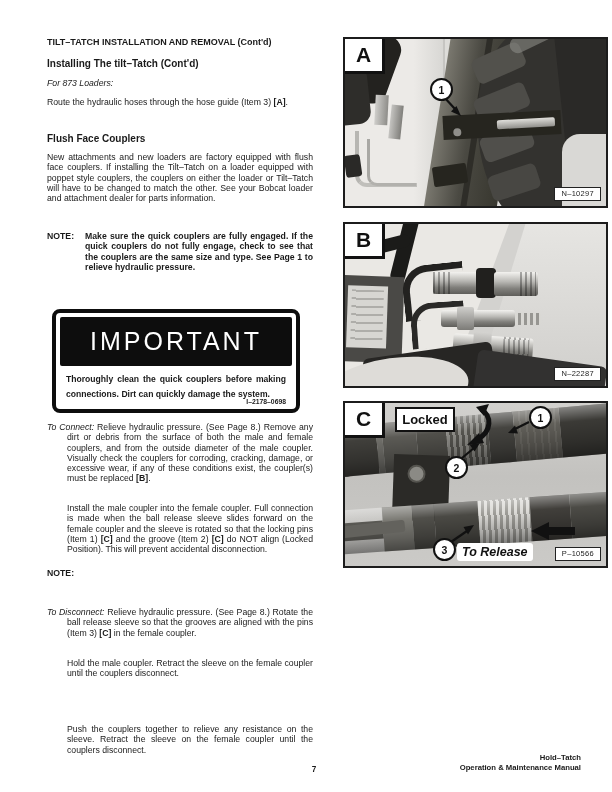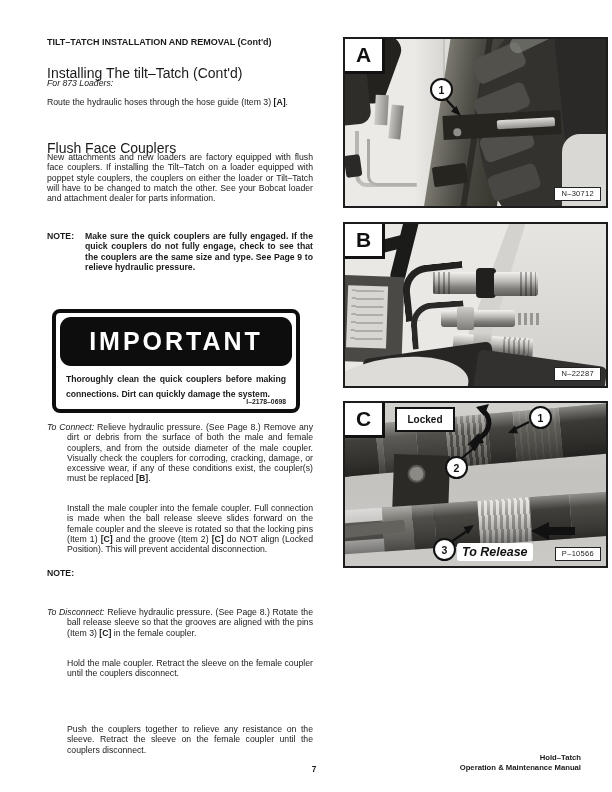--- a/index.html
+++ b/index.html
@@ -5,33 +5,33 @@
   html,body{margin:0;padding:0;background:#ffffff;}
   body{width:612px;height:792px;position:relative;overflow:hidden;
        font-family:"Liberation Sans", sans-serif;color:#1a1a1a;
        -webkit-font-smoothing:antialiased;}
   .tb{position:absolute;left:47px;width:266px;font-size:8.7px;line-height:10.3px;text-align:justify;}
   .left{text-align:left;}
   .it{font-style:italic;}
   b{font-weight:bold;}
   i{font-style:italic;}
   .h1{font-weight:bold;font-size:9px;}
-  .h2{font-weight:normal;font-size:14px;margin-top:9px;}
+  .h2{font-weight:bold;font-size:10px;}
   .note{display:flex;font-weight:bold;}
   .note-label{width:38px;flex:0 0 38px;}
   .note-body{width:228px;text-align:justify;}
   .hang{width:246px;padding-left:20px;text-indent:-20px;}
   .indent{left:67px;width:246px;}
 
   
   .imp-box{position:absolute;left:52px;top:309px;width:248px;height:104px;
            border:4px solid #0d0d0d;border-radius:8px;background:#fff;box-sizing:border-box;}
   .imp-head{position:absolute;left:4px;right:4px;top:4px;height:49px;background:#0d0d0d;
-            border-radius:11px;display:flex;align-items:center;justify-content:center;
-            color:#ffffff;font-weight:bold;font-size:25px;letter-spacing:3px;}
+            border-radius:2px;display:flex;align-items:center;justify-content:center;
+            color:#ffffff;font-weight:normal;font-size:25px;letter-spacing:3px;}
   .imp-body{position:absolute;left:10px;right:10px;top:59px;font-weight:bold;
             font-size:8.6px;line-height:15px;text-align:justify;}
   .imp-code{position:absolute;right:10px;bottom:4px;font-weight:bold;font-size:6.8px;}
 
   
   .panel{position:absolute;left:343px;width:265px;border:2px solid #1c1c1c;
          box-sizing:border-box;background:#dddcd9;overflow:hidden;}
   #panel-a{top:37px;height:171px;}
   #panel-b{top:222px;height:166px;}
   #panel-c{top:401px;height:167px;}
@@ -42,21 +42,21 @@
              display:flex;align-items:center;justify-content:center;
              font-weight:bold;font-size:21px;color:#111;z-index:6;}
   .photo-id{position:absolute;right:5px;bottom:5px;background:#ffffff;border:1.5px solid #222;
             padding:1px 6px 2px 6px;font-size:7.5px;color:#222;letter-spacing:.3px;z-index:6;}
   .callout{position:absolute;width:19px;height:19px;border-radius:50%;background:#ffffff;
            border:2px solid #111;display:flex;align-items:center;justify-content:center;
            font-weight:bold;font-size:10.5px;color:#111;z-index:5;box-sizing:content-box;}
   .overlay{position:absolute;inset:0;z-index:4;pointer-events:none;}
   .tag-box{position:absolute;background:#ffffff;border:2px solid #111;z-index:5;
            display:flex;align-items:center;justify-content:center;
-           font-weight:bold;font-size:10px;color:#111;}
+           font-weight:bold;font-size:13px;color:#111;}
   .tag-plain{position:absolute;background:#ffffff;border-radius:3px;z-index:5;
            display:flex;align-items:center;justify-content:center;
            font-weight:bold;font-size:12.5px;color:#111;padding:1px 5px;}
 
   .metal{background:linear-gradient(180deg,#f3f2ef 0%,#b9b8b4 40%,#807f7b 70%,#5f5e5a 100%);border-radius:3px;}
   .shade{position:absolute;inset:0;background:linear-gradient(180deg,rgba(255,255,255,.38),rgba(255,255,255,0) 30%,rgba(0,0,0,.22) 72%,rgba(0,0,0,.42));}
   .seg-row{display:flex;align-items:stretch;}
 
   
   .page-num{position:absolute;left:47px;width:534px;top:765px;text-align:center;
@@ -74,21 +74,21 @@
 <div class="tb it left" style="top:78px">For 873 Loaders:</div>
 
 <div class="tb" style="top:97px"><span>Route the hydraulic hoses through the hose guide (Item 3) </span><b>[A]</b><span>.</span></div>
 
 <div class="tb h2 left" style="top:134px">Flush Face Couplers</div>
 
 <div class="tb" style="top:152px">New attachments and new loaders are factory equipped with flush face couplers. If installing the Tilt–Tatch on a loader equipped with poppet style couplers, the couplers on either the loader or Tilt–Tatch will have to be changed to match the other. See your Bobcat loader and attachment dealer for parts information.</div>
 
 <div class="tb note" style="top:231px">
   <span class="note-label">NOTE:</span>
-  <div class="note-body">Make sure the quick couplers are fully engaged. If the quick couplers do not fully engage, check to see that the couplers are the same size and type. See Page 9 to relieve hydraulic pressure.</div>
+  <div class="note-body">Make sure the quick couplers are fully engaged. If the quick couplers do not fully engage, check to see that the couplers are the same size and type. See Page 1 to relieve hydraulic pressure.</div>
 </div>
 
 <div class="imp-box">
   <div class="imp-head">IMPORTANT</div>
   <div class="imp-body">Thoroughly clean the quick couplers before making connections. Dirt can quickly damage the system.</div>
   <div class="imp-code">I–2178–0698</div>
 </div>
 
 <div class="tb hang" style="top:422px"><i>To Connect:</i><span> Relieve hydraulic pressure. (See Page 8.) Remove any dirt or debris from the surface of both the male and female couplers, and from the outside diameter of the male coupler. Visually check the couplers for corroding, cracking, damage, or excessive wear, if any of these conditions exist, the coupler(s) must be replaced </span><b>[B]</b><span>.</span></div>
 
@@ -132,21 +132,21 @@
     <div class="shp" style="left:88px;top:126px;width:34px;height:20px;background:#26251f;transform:rotate(-8deg);border-radius:2px;"></div>
   </div>
   <svg class="overlay" viewBox="0 0 261 167">
     <line x1="99" y1="58" x2="110" y2="70" stroke="#111" stroke-width="2.2"></line>
     <polygon points="116,77 106,72.5 111.5,67" fill="#111"></polygon>
   </svg>
   <div class="callout" style="left:85px;top:39px">
       <span>1</span>
     </div>
   <div class="fig-label">A</div>
-  <div class="photo-id">N–30712</div>
+  <div class="photo-id">N–10297</div>
 </section>
 
 <section class="panel" id="panel-b">
   <div class="photo" style="background:#d3d2cf;">
     <div class="shp" style="left:0;top:0;width:200px;height:162px;background:#eae8e4;clip-path:polygon(0 0,82% 0,52% 100%,0 100%);"></div>
     <div class="shp" style="right:0;top:0;width:130px;height:162px;background:linear-gradient(180deg,#e6e5e2,#d0cfcc);clip-path:polygon(38% 0,100% 0,100% 100%,0 100%);"></div>
     <div class="shp" style="left:52px;top:-10px;width:15px;height:70px;background:#1b1b19;border-radius:8px;transform:rotate(14deg);"></div>
     <div class="shp" style="left:8px;top:16px;width:58px;height:13px;background:#1b1b19;border-radius:7px;transform:rotate(-14deg);"></div>
     <div class="shp" style="left:-8px;top:52px;width:66px;height:86px;background:#4a4946;transform:rotate(2deg);">
       <div class="shp" style="left:10px;top:10px;width:40px;height:62px;background:#d7d6d2;"></div>

